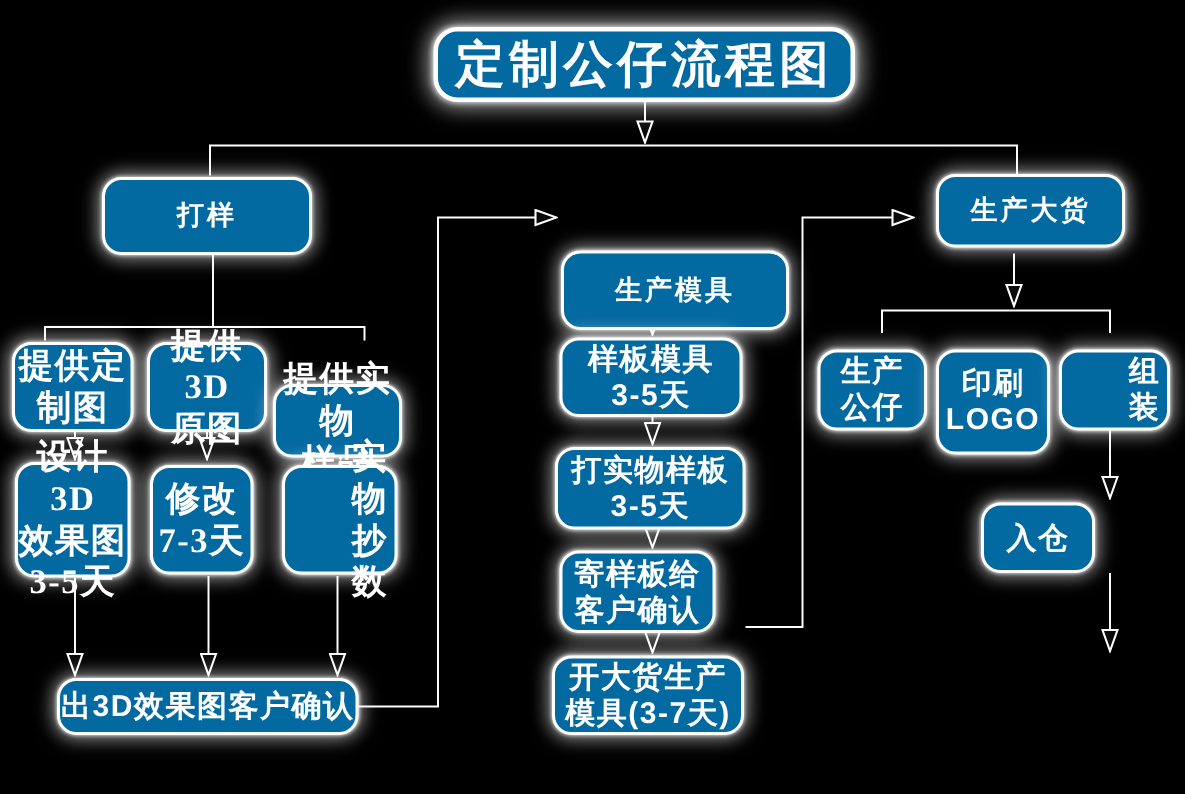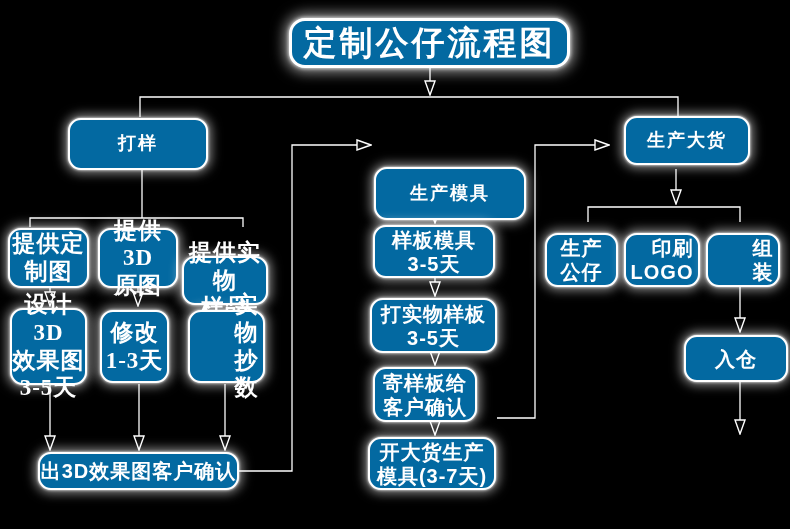--- a/index.html
+++ b/index.html
@@ -91,36 +91,36 @@
 制图</div>
   <div class="node small" style="left:98px;top:228px;width:80px;height:60px;">提供3D
 原图</div>
   <div class="node small" style="left:182px;top:228px;width:86px;height:49px;margin-top:28px;">提供实物
 样品</div>
 
   <div class="node small" style="left:10px;top:308px;width:77px;height:77px;">设计3D
 效果图
 3-5天</div>
   <div class="node small" style="left:100px;top:310px;width:69px;height:73px;">修改
-1-3天</div>
+7-3天</div>
   <div class="node small" style="left:188px;top:310px;width:77px;height:73px;padding-left:40px;">实物
 抄数</div>
 
   <div class="node mid" style="left:38px;top:452px;width:201px;height:38px;">出3D效果图客户确认</div>
 
   <div class="node mid" style="left:373px;top:225px;width:122px;height:53px;">样板模具
 3-5天</div>
   <div class="node mid" style="left:370px;top:298px;width:127px;height:55px;">打实物样板
 3-5天</div>
   <div class="node mid" style="left:373px;top:367px;width:104px;height:55px;">寄样板给
 客户确认</div>
   <div class="node mid" style="left:368px;top:437px;width:128px;height:53px;">开大货生产
 模具(3-7天)</div>
 
   <div class="node mid" style="left:545px;top:233px;width:73px;height:54px;">生产
 公仔</div>
-  <div class="node mid" style="left:624px;top:233px;width:76px;height:54px;text-align:right;">印刷
+  <div class="node mid" style="left:624px;top:233px;width:76px;height:70px;">印刷
 LOGO</div>
   <div class="node mid" style="left:706px;top:233px;width:74px;height:54px;padding-left:40px;">组装</div>
 
-  <div class="node mid" style="left:684px;top:335px;width:104px;height:47px;">入仓</div>
+  <div class="node mid" style="left:654px;top:335px;width:76px;height:47px;">入仓</div>
 
 </div>
 
 </body></html>

